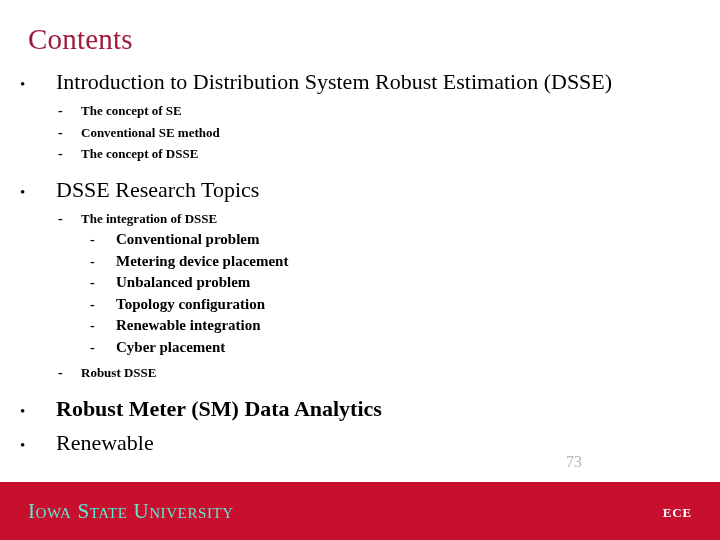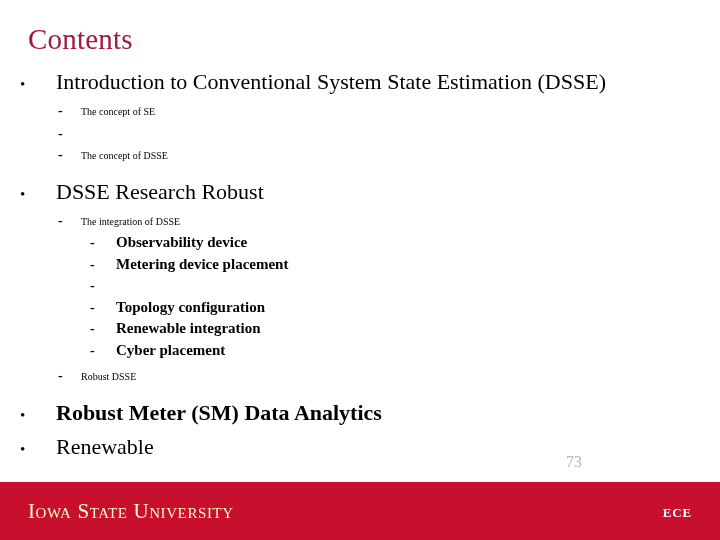--- a/index.html
+++ b/index.html
@@ -81,22 +81,22 @@
     line-height: 21.5px;
     font-weight: bold;
   }
   .lvl2 .marker {
     width: 23px;
     flex: 0 0 23px;
     font-size: 14px;
     text-align: left;
   }
   .lvl2 .txt {
-    font-size: 10px;
-    font-weight: normal;
+    font-size: 13px;
+    font-weight: bold;
   }
 
   
   .lvl3 {
     padding-left: 90px;
     font-size: 15px;
     line-height: 21.5px;
     font-weight: bold;
   }
   .lvl3 .marker {
@@ -130,21 +130,21 @@
     left: 0;
     bottom: 0;
     width: 720px;
     height: 58px;
     background: #c8102e;
   }
   .isu-wordmark {
     position: absolute;
     left: 28px;
     top: 17px;
-    color: #fef9c3;
+    color: #5eead4;
     font-family: "Liberation Serif", "DejaVu Serif", serif;
     font-size: 21px;
     line-height: 24px;
     font-variant: small-caps;
     letter-spacing: 0.6px;
     white-space: nowrap;
   }
   .ece-mark {
     position: absolute;
     right: 28px;
@@ -161,52 +161,54 @@
 </head>
 <body>
 
 <div class="slide">
 
   <div class="slide-title">Contents</div>
 
   <div class="body-content">
       <div class="outline-item lvl1">
         <span class="marker">•</span>
-        <span class="txt">Introduction to Conventional System State Estimation (DSSE)</span>
+        <span class="txt">Introduction to Distribution System Robust Estimation (DSSE)</span>
       </div>
       <div class="outline-item lvl2">
         <span class="marker">-</span>
         <span class="txt">The concept of SE</span>
       </div>
       <div class="outline-item lvl2">
         <span class="marker">-</span>
+        <span class="txt">Conventional SE method</span>
       </div>
       <div class="outline-item lvl2">
         <span class="marker">-</span>
         <span class="txt">The concept of DSSE</span>
       </div>
       <div class="gap-md"></div>
       <div class="outline-item lvl1">
         <span class="marker">•</span>
-        <span class="txt">DSSE Research Robust</span>
+        <span class="txt">DSSE Research Topics</span>
       </div>
       <div class="outline-item lvl2">
         <span class="marker">-</span>
         <span class="txt">The integration of DSSE</span>
       </div>
       <div class="outline-item lvl3">
         <span class="marker">-</span>
-        <span class="txt">Observability device</span>
+        <span class="txt">Conventional problem</span>
       </div>
       <div class="outline-item lvl3">
         <span class="marker">-</span>
         <span class="txt">Metering device placement</span>
       </div>
       <div class="outline-item lvl3">
         <span class="marker">-</span>
+        <span class="txt">Unbalanced problem</span>
       </div>
       <div class="outline-item lvl3">
         <span class="marker">-</span>
         <span class="txt">Topology configuration</span>
       </div>
       <div class="outline-item lvl3">
         <span class="marker">-</span>
         <span class="txt">Renewable integration</span>
       </div>
       <div class="outline-item lvl3">

